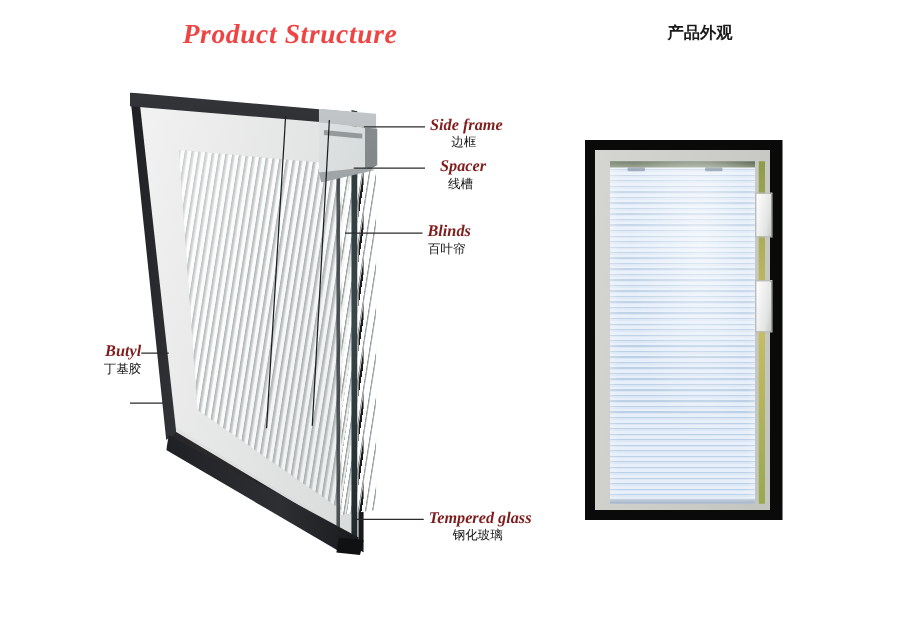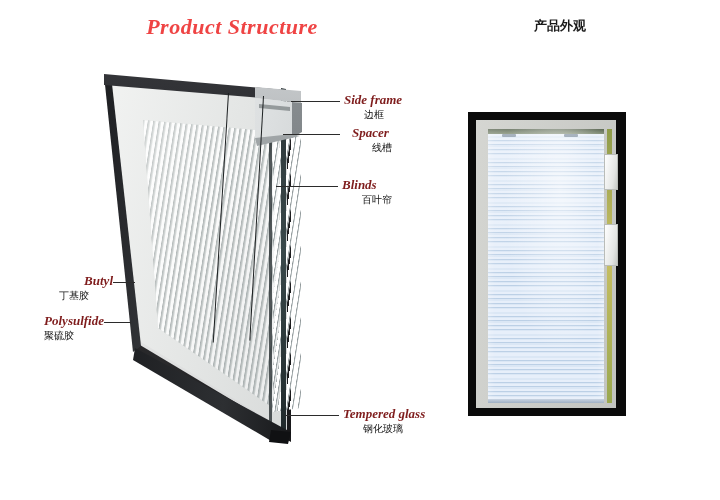--- a/index.html
+++ b/index.html
@@ -32,23 +32,23 @@
     font-family:"Liberation Serif", serif;
     font-weight:bold;font-style:italic;font-size:13px;color:#7f1d1d;
     display:block;line-height:14px;
   }
   .callout .zh{
     font-family:"DejaVu Sans", sans-serif;
     font-size:10px;color:#111;display:block;line-height:13px;
     margin-top:1px;
   }
   .callout.right{text-align:left;}
-  .callout.right .zh{text-align:left;padding-right:4px;margin-left:20px;}
+  .callout.right .zh{text-align:center;padding-right:4px;}
   .callout.left{text-align:right;}
-  .callout.left .zh{text-align:center;}
+  .callout.left .zh{text-align:right;}
 
   .leader{position:absolute;background:#2b2b2b;height:1px;}
 
   
   #structure-photo{position:absolute;left:95px;top:60px;width:230px;height:390px;}
 
   .dark-frame{
     position:absolute;left:0;top:0;width:230px;height:390px;
   }
 
@@ -296,23 +296,19 @@
   <div class="callout right" style="left:342px;top:178px;">
     <span class="en">Blinds</span>
     <span class="zh">百叶帘</span>
   </div>
 
   <div class="callout left" style="left:35px;top:274px;width:78px;">
     <span class="en">Butyl</span>
     <span class="zh">丁基胶</span>
   </div>
 
-  <div class="callout left" style="left:14px;top:314px;width:90px;">
-    <span class="en">Polysulfide</span>
-    <span class="zh">聚硫胶</span>
-  </div>
 
   <div class="callout right" style="left:343px;top:407px;">
     <span class="en">Tempered glass</span>
     <span class="zh">钢化玻璃</span>
   </div>
 
 </div>
 
 </body></html>

